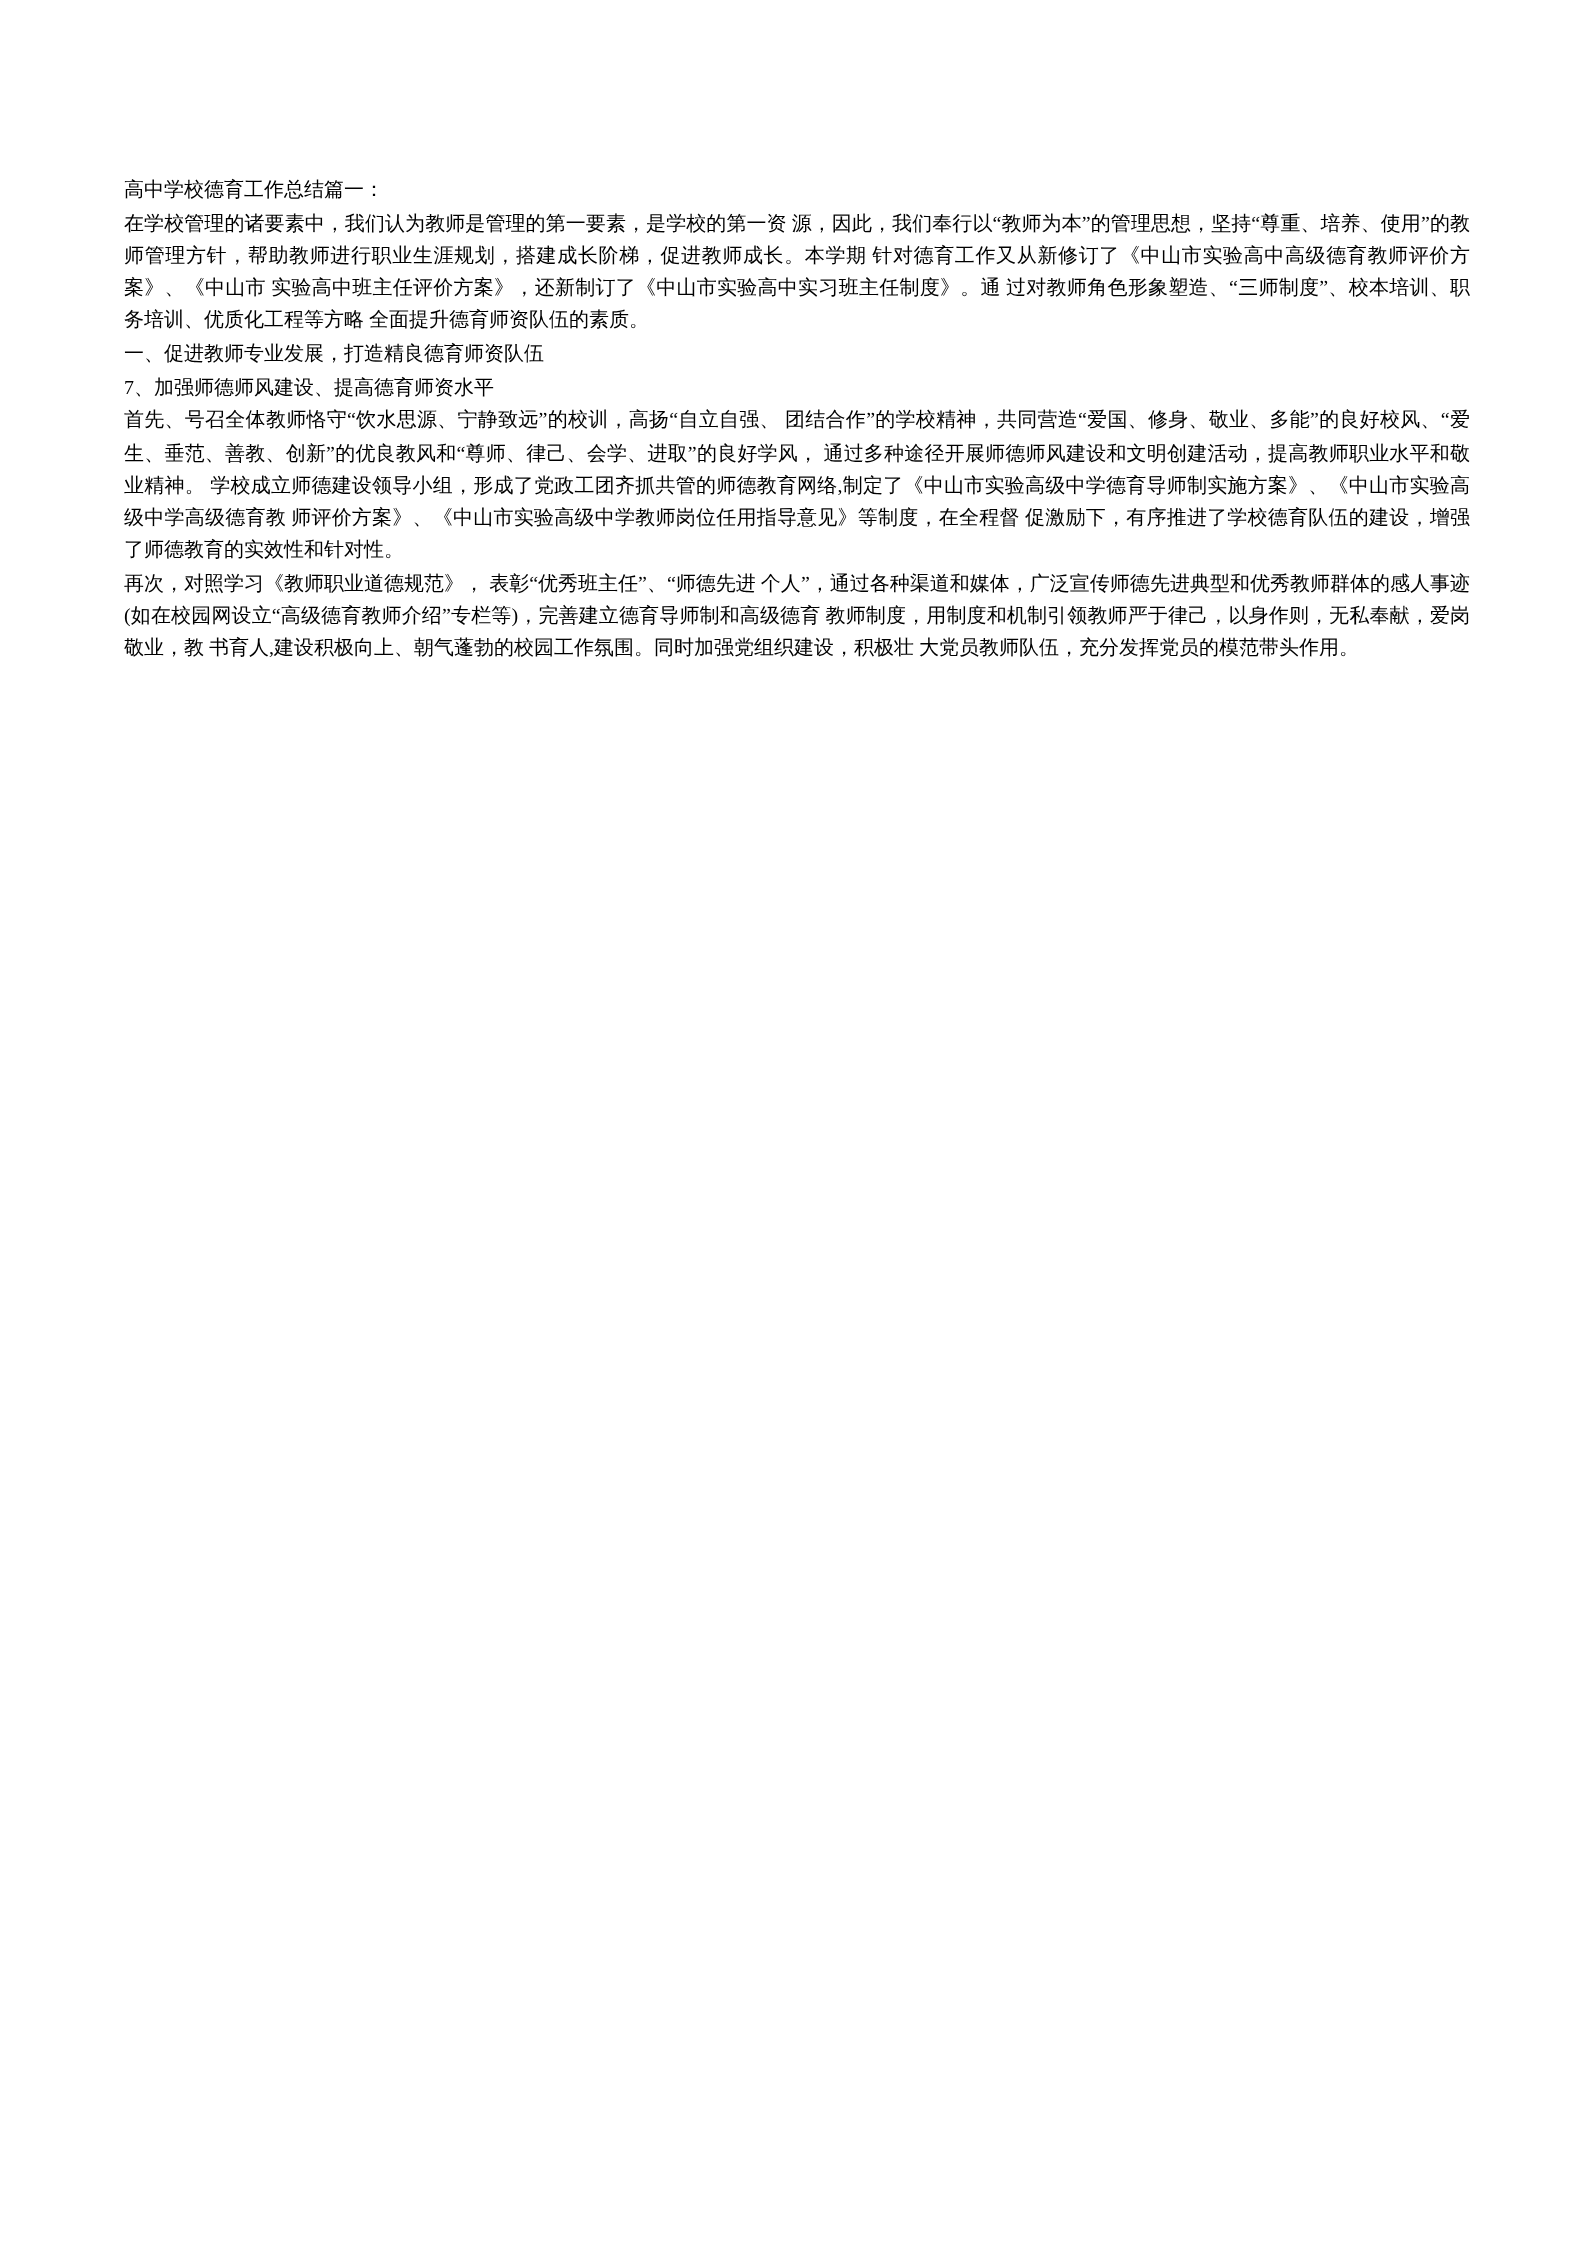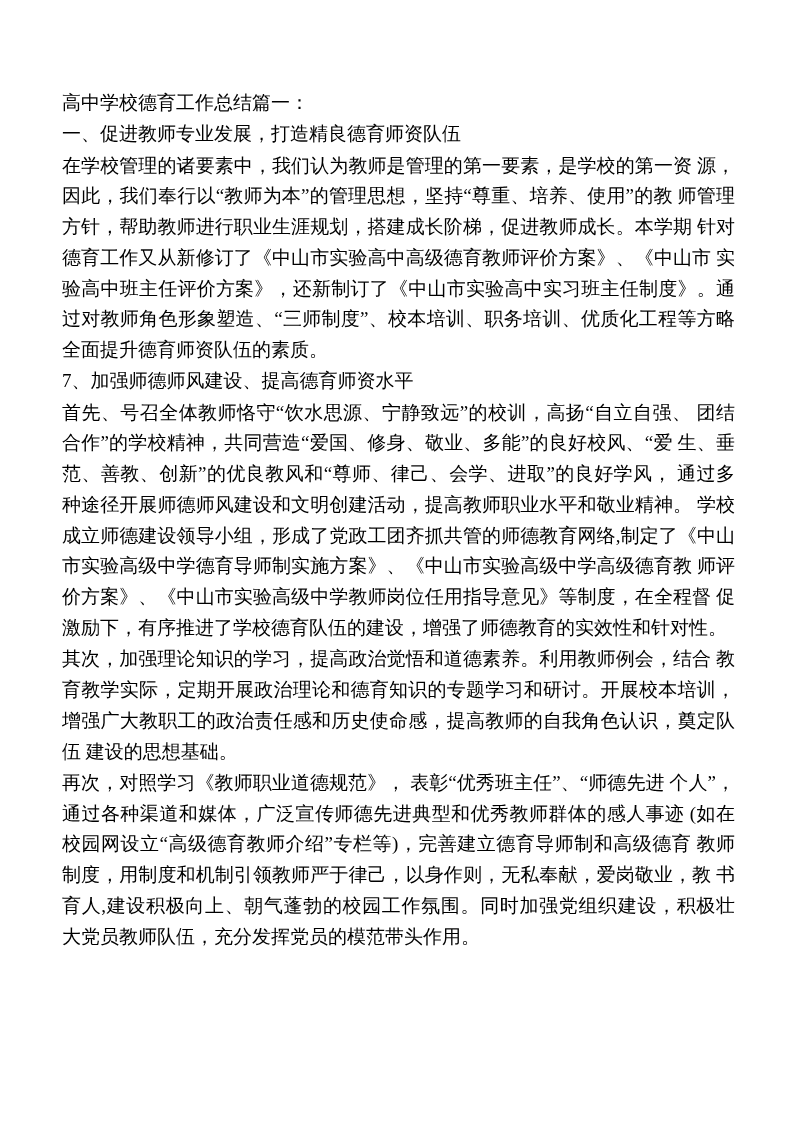--- a/index.html
+++ b/index.html
@@ -15,37 +15,36 @@
   }
   #page {
     position: relative;
     width: 793px;
     height: 1122px;
     box-sizing: border-box;
     padding: 88px 58px 0 62px;
     background: #ffffff;
   }
   .doc-body {
-    font-size: 19px;
+    font-size: 10px;
     line-height: 1.62;
     text-align: justify;
     text-justify: inter-ideograph;
   }
   .para {
     margin: 0 0 0.5px 0;
     text-indent: 0;
     word-break: break-all;
   }
 </style>
 </head>
 <body>
 
 <div id="page">
   <div class="doc-body">
     <p class="para">高中学校德育工作总结篇一：</p>
+    <p class="para">在学校管理的诸要素中，我们认为教师是管理的第一要素，是学校的第一资 源，因此，我们奉行以“教师为本”的管理思想，坚持“尊重、培养、使用”的教 师管理方针，帮助教师进行职业生涯规划，搭建成长阶梯，促进教师成长。本学期 针对德育工作又从新修订了《中山市实验高中高级德育教师评价方案》、《中山市 实验高中班主任评价方案》，还新制订了《中山市实验高中实习班主任制度》。通 过对教师角色形象塑造、“三师制度”、校本培训、职务培训、优质化工程等方略 全面提升德育师资队伍的素质。</p>
     <p class="para">一、促进教师专业发展，打造精良德育师资队伍</p>
-    <p class="para">在学校管理的诸要素中，我们认为教师是管理的第一要素，是学校的第一资 源，因此，我们奉行以“教师为本”的管理思想，坚持“尊重、培养、使用”的教 师管理方针，帮助教师进行职业生涯规划，搭建成长阶梯，促进教师成长。本学期 针对德育工作又从新修订了《中山市实验高中高级德育教师评价方案》、《中山市 实验高中班主任评价方案》，还新制订了《中山市实验高中实习班主任制度》。通 过对教师角色形象塑造、“三师制度”、校本培训、职务培训、优质化工程等方略 全面提升德育师资队伍的素质。</p>
     <p class="para">7、加强师德师风建设、提高德育师资水平</p>
     <p class="para">首先、号召全体教师恪守“饮水思源、宁静致远”的校训，高扬“自立自强、 团结合作”的学校精神，共同营造“爱国、修身、敬业、多能”的良好校风、“爱 生、垂范、善教、创新”的优良教风和“尊师、律己、会学、进取”的良好学风， 通过多种途径开展师德师风建设和文明创建活动，提高教师职业水平和敬业精神。 学校成立师德建设领导小组，形成了党政工团齐抓共管的师德教育网络,制定了《中山市实验高级中学德育导师制实施方案》、《中山市实验高级中学高级德育教 师评价方案》、《中山市实验高级中学教师岗位任用指导意见》等制度，在全程督 促激励下，有序推进了学校德育队伍的建设，增强了师德教育的实效性和针对性。</p>
-    <p class="para">其次，加强理论知识的学习，提高政治觉悟和道德素养。利用教师例会，结合 教育教学实际，定期开展政治理论和德育知识的专题学习和研讨。开展校本培训， 增强广大教职工的政治责任感和历史使命感，提高教师的自我角色认识，奠定队伍 建设的思想基础。</p>
     <p class="para">再次，对照学习《教师职业道德规范》， 表彰“优秀班主任”、“师德先进 个人”，通过各种渠道和媒体，广泛宣传师德先进典型和优秀教师群体的感人事迹 (如在校园网设立“高级德育教师介绍”专栏等)，完善建立德育导师制和高级德育 教师制度，用制度和机制引领教师严于律己，以身作则，无私奉献，爱岗敬业，教 书育人,建设积极向上、朝气蓬勃的校园工作氛围。同时加强党组织建设，积极壮 大党员教师队伍，充分发挥党员的模范带头作用。</p>
   </div>
 </div>
 
 </body></html>

